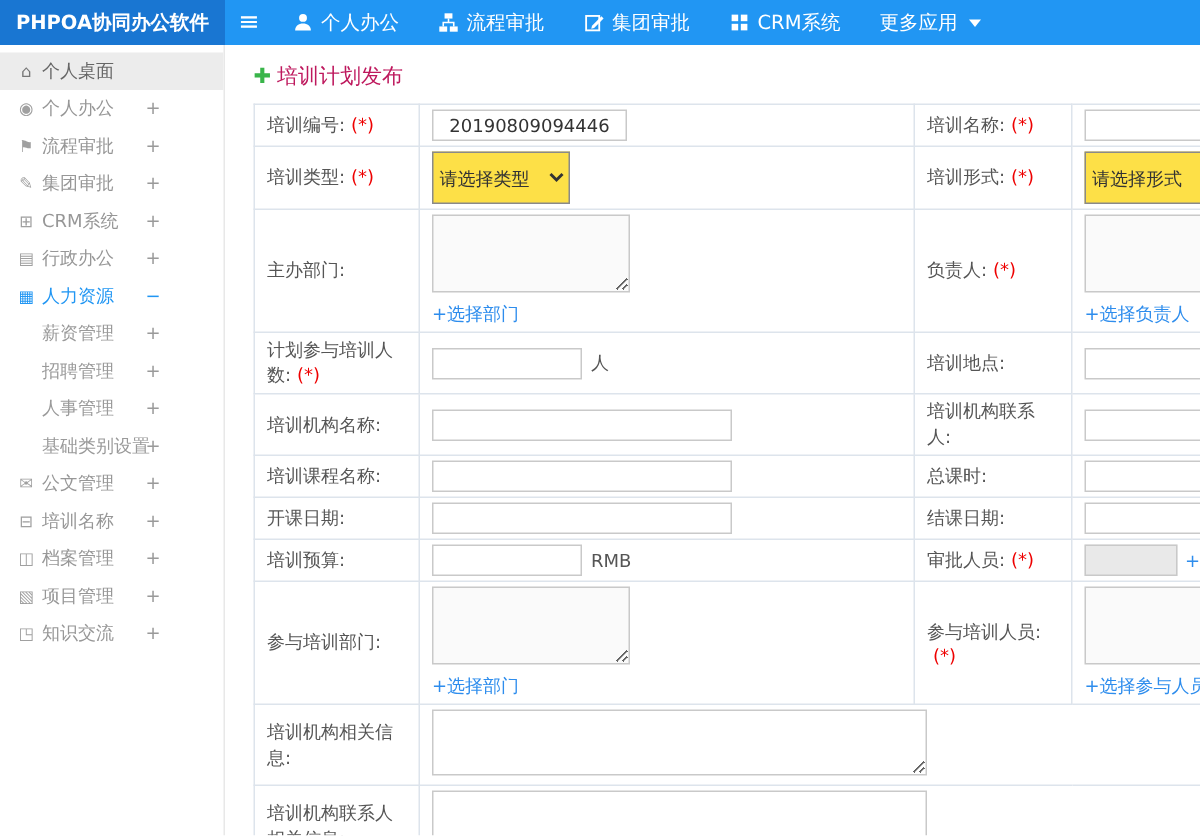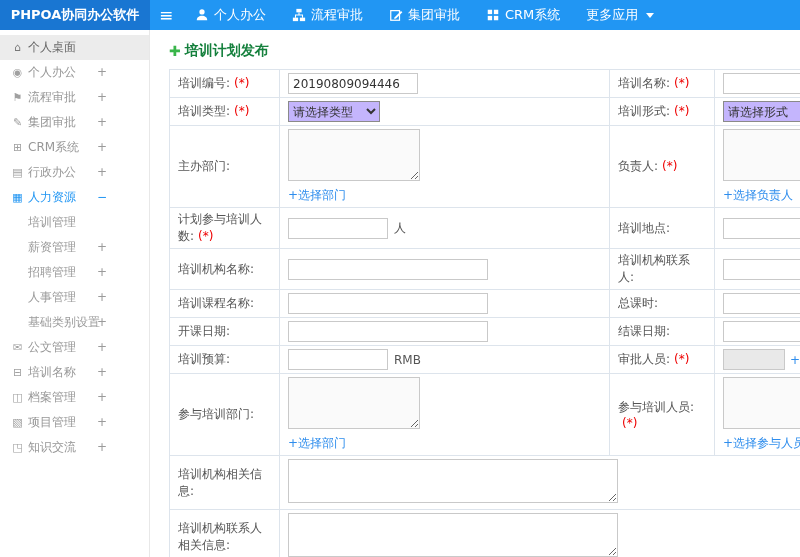--- a/index.html
+++ b/index.html
@@ -40,32 +40,32 @@
   .side-item.open { color: #2196f3; }
   .side-item.open .si-ic, .side-item.open .si-expand { color: #2196f3; }
   .side-item.sub { padding-left: 28px; color: #9a9a9a; }
   
   .content {
     position: absolute; left: 151px; top: 30px; right: 0; bottom: 0;
     background: #fff; overflow: hidden; padding: 12px 0 0 18px;
   }
   .page-header { display: flex; align-items: center; gap: 4px; margin-bottom: 9px; }
   .plus-ic { color: #39b54a; font-size: 14px; font-weight: bold; }
-  .page-title { font-size: 14px; font-weight: bold; color: #15803d; }
+  .page-title { font-size: 14px; font-weight: normal; color: #be185d; }
   
   table.form-table { border-collapse: collapse; table-layout: fixed; width: 950px; background: #fff; }
   .form-table td { border: 1px solid #dde4ec; padding: 3px 8px; vertical-align: middle; font-size: 12px; color: #555; }
   td.lbl { color: #555; }
   tr.r-sm td { height: 22px; }
   .req { color: #ee0000; margin-left: 4px; }
   .unit { margin-left: 6px; color: #555; }
-  .inp { height: 21px; border: 1px solid #c9c9c9; padding: 0 4px; font-size: 12px; color: #333; background: #fff; font-family: inherit; }
+  .inp { height: 21px; border: 1px solid #c9c9c9; padding: 0 4px; font-size: 12px; color: #333; background: #fff; font-family: inherit; text-align: center; }
   .inp.gray { background: #e9e9e9; }
   .w62 { width: 62px; } .w100 { width: 100px; } .w130 { width: 130px; } .w180 { width: 180px; } .w200 { width: 200px; }
-  select.sel { height: 21px; width: 92px; font-size: 12px; border: 1px solid #8a8a8a; background: #c4b5fd; color: #333; font-family: inherit; }
+  select.sel { height: 35px; width: 92px; font-size: 12px; border: 1px solid #8a8a8a; background: #fde047; color: #333; font-family: inherit; }
   textarea { font-family: inherit; font-size: 12px; color: #333; border: 1px solid #c9c9c9; resize: both; }
   .ta-small { width: 132px; height: 52px; background: #fafafa; }
   .ta-big { width: 330px; height: 44px; background: #fff; }
   a.link { color: #2e8ded; text-decoration: none; cursor: pointer; font-size: 12px; }
   .link-below { display: block; margin-top: 3px; }
   .link-inline { margin-left: 5px; white-space: nowrap; }
 </style>
 </head>
 <body>
 
@@ -147,23 +147,20 @@
   </div>
   <div class="side-item">
     <span class="si-ic">▤</span>
     <span>行政办公</span>
     <span class="si-expand">+</span>
   </div>
   <div class="side-item open">
     <span class="si-ic">▦</span>
     <span>人力资源</span>
     <span class="si-expand">−</span>
-  </div>
-  <div class="side-item sub">
-    <span>培训管理</span>
   </div>
   <div class="side-item sub">
     <span>薪资管理</span>
     <span class="si-expand">+</span>
   </div>
   <div class="side-item sub">
     <span>招聘管理</span>
     <span class="si-expand">+</span>
   </div>
   <div class="side-item sub">

